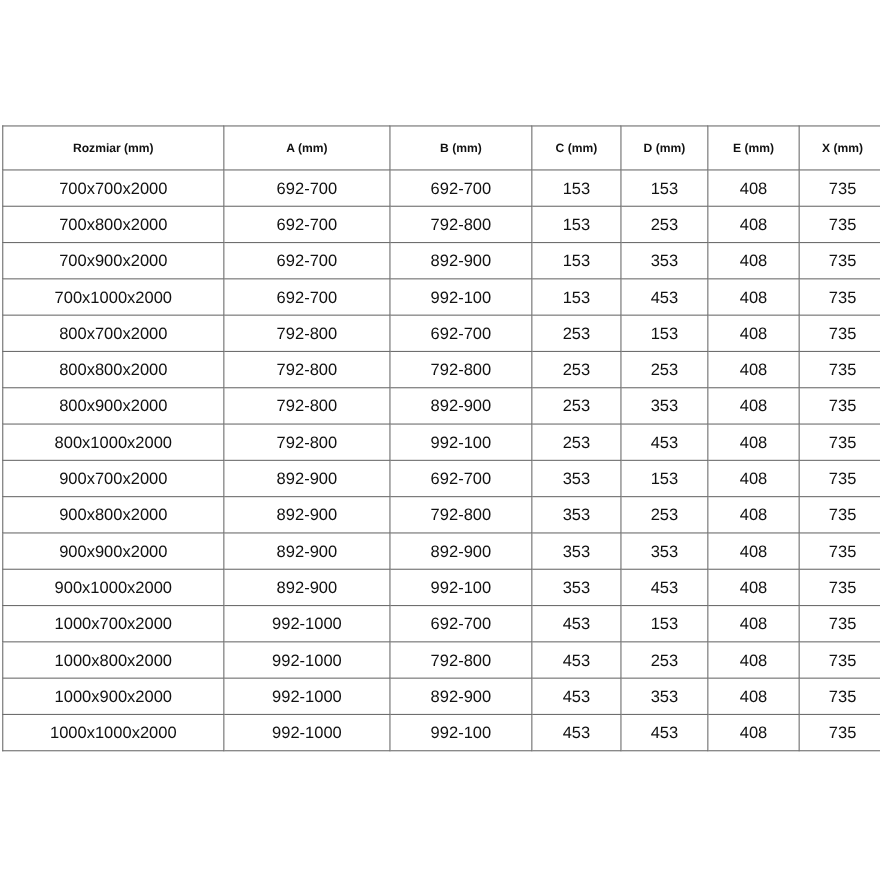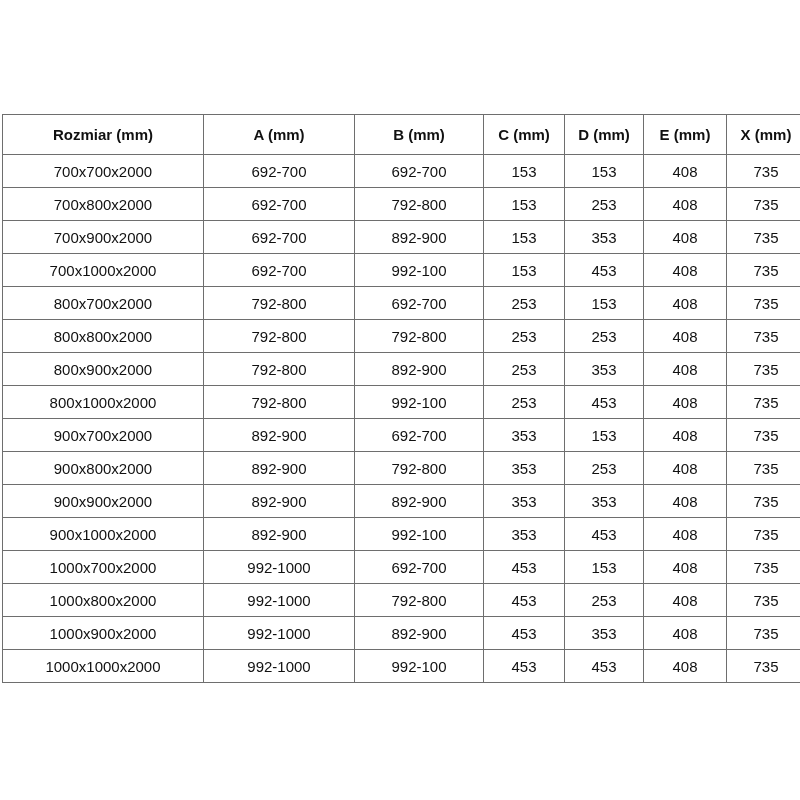--- a/index.html
+++ b/index.html
@@ -29,21 +29,21 @@
     border: 1px solid #6e6e6e;
     text-align: center;
     vertical-align: middle;
     color: #111111;
     padding: 0;
     overflow: hidden;
     white-space: nowrap;
   }
   .dim-table th {
     height: 39px;
-    font-size: 15px;
+    font-size: 11px;
     font-weight: bold;
     margin-left: 44px;
   }
   .dim-table td {
     height: 32px;
     font-size: 15px;
     font-weight: normal;
   }
   .col-0 { width: 200px; }
   .col-1 { width: 150px; }

